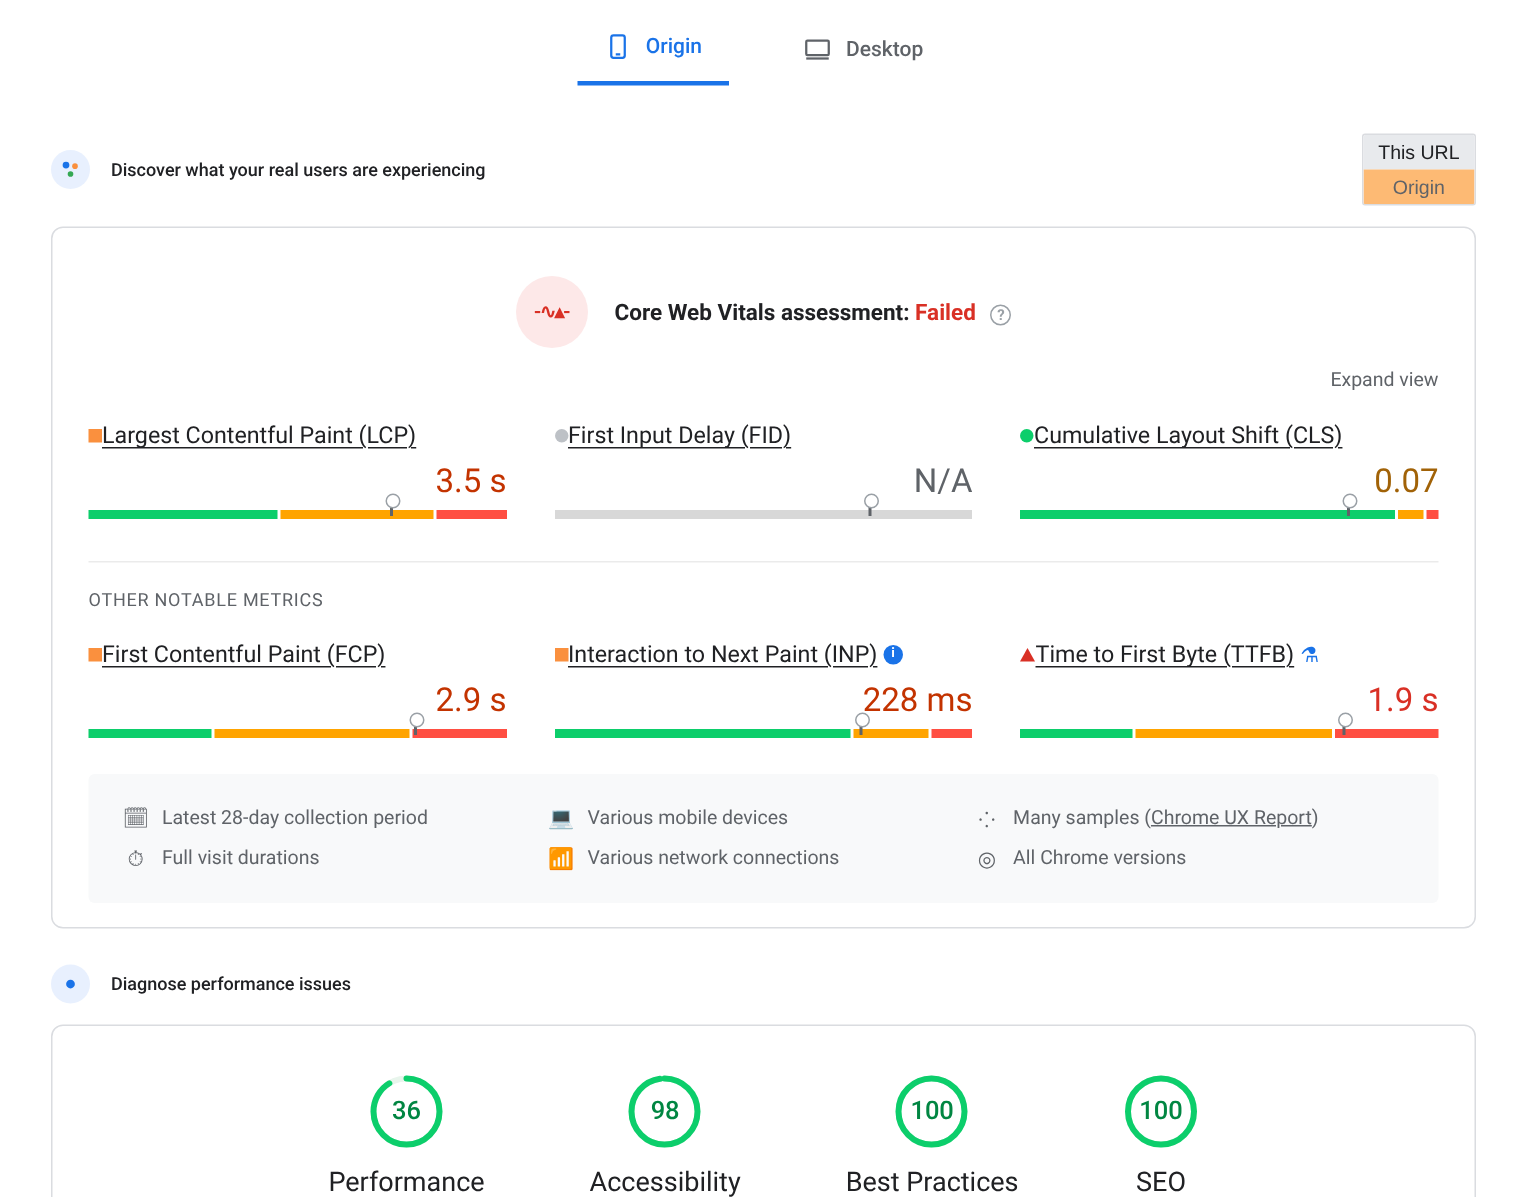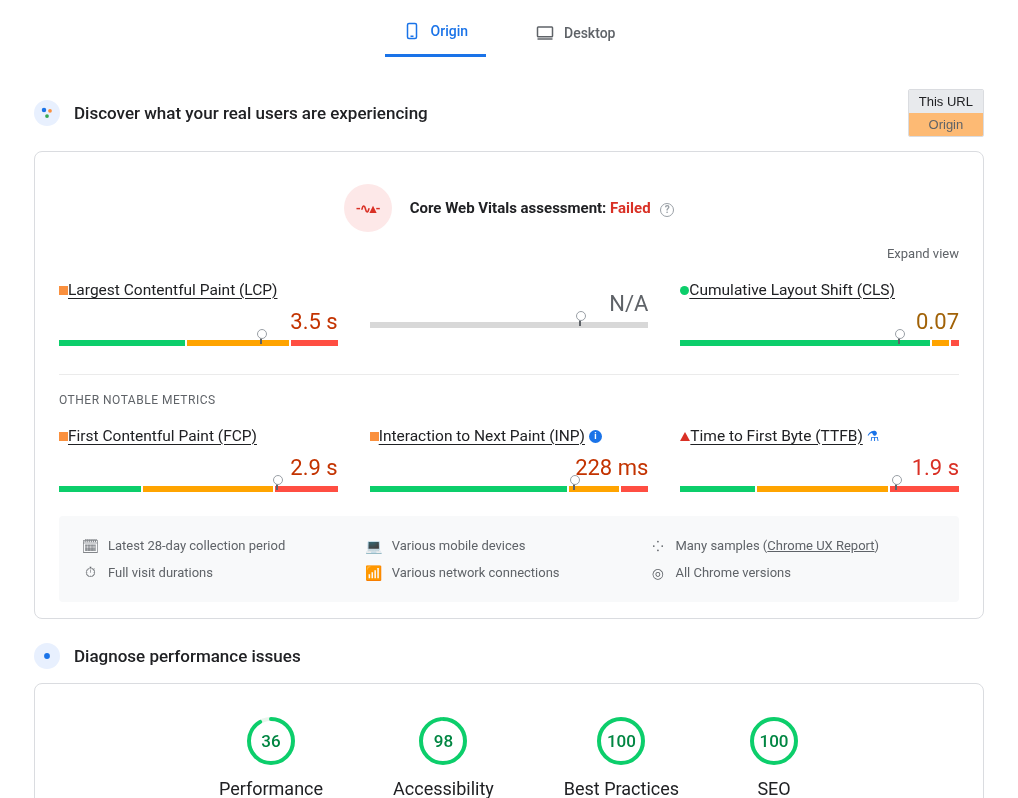--- a/index.html
+++ b/index.html
@@ -4,21 +4,21 @@
 <style>
 * { box-sizing: border-box; margin: 0; padding: 0; }
 body { font-family: Roboto, Arial, sans-serif; background: #fff; color: #202124; width: 1018px; }
 .tabs { display: flex; justify-content: center; gap: 32px; padding: 8px 0; }
 .tab { display: flex; align-items: center; gap: 10px; padding: 14px 18px; cursor: pointer; color: #5f6368; font-size: 14px; font-weight: 500; }
 .tab.active { color: #1a73e8; border-bottom: 3px solid #1a73e8; }
 .tab-icon { width: 18px; height: 18px; }
 .section { padding: 0 34px; }
 .section-header { display: flex; align-items: center; gap: 14px; margin: 24px 0 14px; }
 .section-icon { width: 26px; height: 26px; border-radius: 50%; background: #e8f0fe; display: flex; align-items: center; justify-content: center; font-size: 14px; }
-.section-title { font-size: 17px; font-weight: 500; flex: 1; }
+.section-title { font-size: 12px; font-weight: 500; flex: 1; }
 .toggle { display: flex; border: 1px solid #dadce0; border-radius: 2px; overflow: hidden; flex-direction: column; }
 .toggle-btn { padding: 4px 10px; font-size: 13px; background: #fdba74; cursor: pointer; color: #5f6368; border: none; }
 .toggle-btn.active { background: #e8eaed; color: #202124; }
 .card { border: 1px solid #dadce0; border-radius: 8px; padding: 32px 24px 16px; }
 .cwv-head { display: flex; justify-content: center; align-items: center; gap: 18px; }
 .cwv-icon { width: 48px; height: 48px; border-radius: 50%; background: #fde8e8; display: flex; align-items: center; justify-content: center; color: #d93025; font-weight: bold; font-size: 13px; letter-spacing: -1px; }
 .cwv-title { font-size: 15px; font-weight: 700; }
 .cwv-status-fail { color: #d93025; }
 .info-icon { width: 14px; height: 14px; border: 1px solid #9aa0a6; border-radius: 50%; color: #9aa0a6; font-size: 10px; display: inline-flex; align-items: center; justify-content: center; margin-left: 6px; }
 .expand { text-align: right; font-size: 13px; color: #5f6368; margin-top: 14px; cursor: pointer; }
@@ -116,20 +116,24 @@
         </div>
         <div class="metric-value val-orange">3.5 s</div>
         <div class="bar">
           <div class="seg g" style="width:46%"></div>
           <div class="seg o" style="width:37%"></div>
           <div class="seg r" style="width:17%"></div>
           <div class="marker" style="left:72%"></div>
         </div>
       </div>
       <div class="metric">
+        <div class="metric-title-row">
+          <span class="bullet circ-grey"></span>
+          <span class="metric-label">First Input Delay (FID)</span>
+        </div>
         <div class="metric-value val-grey">N/A</div>
         <div class="bar">
           <div class="seg grey" style="width:100%"></div>
           <div class="marker" style="left:75%"></div>
         </div>
       </div>
       <div class="metric">
         <div class="metric-title-row">
           <span class="bullet circ-green"></span>
           <span class="metric-label">Cumulative Layout Shift (CLS)</span>

